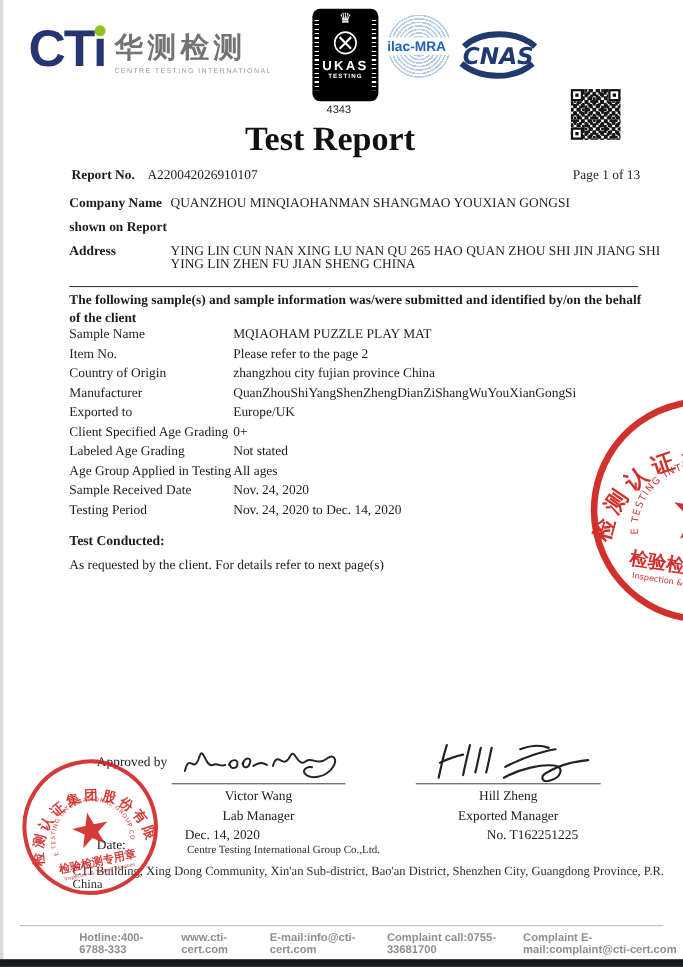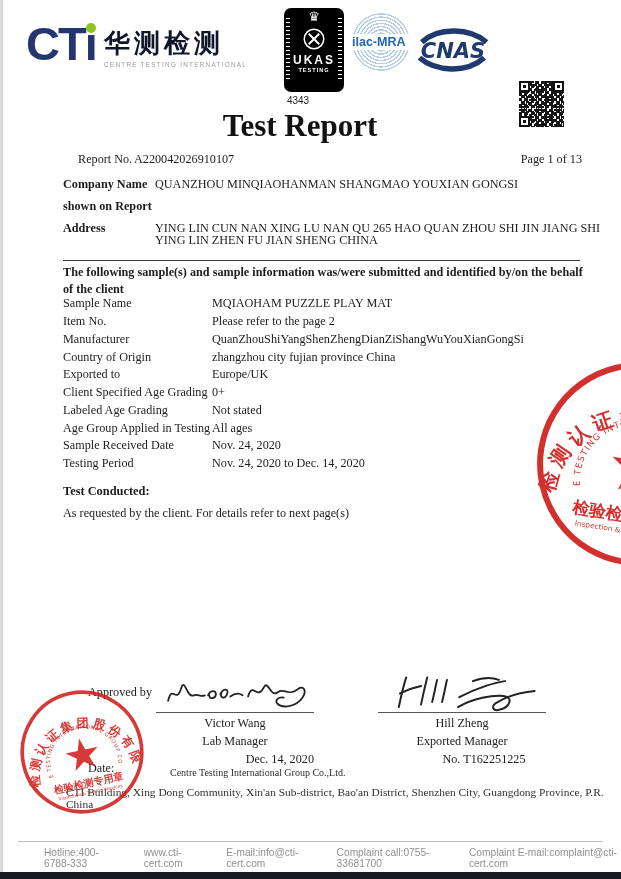--- a/index.html
+++ b/index.html
@@ -10,35 +10,35 @@
   
   #edge-left{left:0;top:0;bottom:0;width:3px;background:#d9d9d9;}
   #bar-bottom{left:0;bottom:0;height:7px;width:621px;background:#171a1c;}
 
   
   #cti-logo{left:26px;top:22px;font-family:"Liberation Sans",sans-serif;}
   #cti-brand{font-size:47px;font-weight:700;color:#24356f;letter-spacing:-2px;line-height:44px;}
   .brand-i{position:relative;display:inline-block;}
   .brand-i::after{content:"";position:absolute;width:10px;height:10px;border-radius:50%;
                   background:#8fc31f;top:1px;left:1px;}
-  #cti-chinese{left:104px;top:26px;font-size:26px;color:#0f172a;letter-spacing:4px;
+  #cti-chinese{left:104px;top:26px;font-size:26px;color:#737373;letter-spacing:4px;
                font-family:"Liberation Sans",sans-serif;font-weight:700;}
   #cti-sub{left:104px;top:61px;font-size:6.4px;letter-spacing:1.25px;color:#9a9a9a;
            font-family:"Liberation Sans",sans-serif;}
 
   #ukas-box{left:284px;top:8px;width:60px;height:84px;background:#000;border-radius:7px;
             display:flex;flex-direction:column;align-items:center;color:#fff;
             font-family:"Liberation Sans",sans-serif;}
   #ukas-box .tickstrip{position:absolute;top:10px;bottom:10px;width:4px;
         background:repeating-linear-gradient(#fff 0 1px,transparent 1px 4px);}
   #ukas-crown{font-size:13px;line-height:14px;margin-top:2px;}
   #ukas-mark{width:30px;height:30px;}
   #ukas-name{font-size:12px;font-weight:700;letter-spacing:2px;line-height:12px;text-align:right;}
   #ukas-type{font-size:5.6px;font-weight:700;letter-spacing:1px;line-height:8px;}
-  #ukas-num{left:268px;top:95px;width:60px;text-align:center;font-size:10px;color:#222;
+  #ukas-num{left:278px;top:95px;width:60px;text-align:center;font-size:10px;color:#222;
             font-family:"Liberation Sans",sans-serif;}
 
   #ilac-circle{left:352px;top:13px;width:58px;height:58px;border-radius:50%;
       background:repeating-radial-gradient(circle at 50% 50%,#ffffff 0 1.8px,#b6cde8 1.8px 3.2px);
       display:flex;align-items:center;justify-content:center;}
   #ilac-strip{background:#fff;width:58px;font-family:"Liberation Sans",sans-serif;
       font-size:12.5px;font-weight:700;color:#2166ae;padding:1px 0;}
 
   #cnas-logo{left:414px;top:24px;width:78px;height:52px;}
 
@@ -51,21 +51,21 @@
         conic-gradient(#161616 25%,transparent 0 50%,#161616 0 75%,transparent 0) 2px 3px/7px 7px;
       }
   .finder{position:absolute;width:11px;height:11px;border:2px solid #111;background:#fff;
           box-sizing:border-box;}
   .finder::after{content:"";position:absolute;left:2px;top:2px;width:3px;height:3px;background:#111;}
   #f1{left:0;top:0;} #f2{right:0;top:0;} #f3{left:0;bottom:0;}
 
   
   #title{left:120px;top:108px;width:360px;text-align:center;font-size:31px;font-weight:700;
          color:#111;}
-  #report-label{left:78px;top:152px;font-size:12.2px;}
+  #report-label{left:65px;top:152px;font-size:12.2px;font-weight:bold;}
   #report-number{left:134px;top:152px;font-size:12.2px;}
   #page-indicator{left:490px;top:152px;width:92px;text-align:right;font-size:12.2px;}
 
   
   .lbl{font-weight:700;}
   #company-name-label{left:63px;top:177px;font-size:12.2px;}
   #company-name-label2{left:63px;top:199px;font-size:12.2px;}
   #company-name-value{left:155px;top:177px;font-size:12.2px;}
   #address-label{left:63px;top:221px;font-size:12.2px;}
   #address-line1{left:155px;top:221px;font-size:12.2px;}
@@ -83,33 +83,33 @@
   #tc-heading{left:63px;top:484px;font-size:12.4px;font-weight:700;}
   #tc-body{left:63px;top:506px;font-size:12.2px;}
 
   
   #approved-by{left:88px;top:685px;font-size:12.2px;}
   #date-label{left:88px;top:749px;font-size:12.2px;margin-top:12px;}
   #sig1{left:162px;top:672px;width:150px;height:40px;}
   #sigline1{left:156px;top:712px;width:158px;height:1px;background:#555;}
   #signer1-name{left:156px;top:716px;width:158px;text-align:center;font-size:12.2px;}
   #signer1-title{left:156px;top:734px;width:158px;text-align:center;font-size:12.2px;}
-  #signer1-detail{left:156px;top:752px;width:158px;text-align:right;font-size:12.2px;}
+  #signer1-detail{left:168px;top:752px;width:158px;text-align:left;font-size:12.2px;}
   #sig2{left:388px;top:670px;width:155px;height:42px;}
   #sigline2{left:378px;top:712px;width:168px;height:1px;background:#555;}
   #signer2-name{left:378px;top:716px;width:168px;text-align:center;font-size:12.2px;}
   #signer2-title{left:378px;top:734px;width:168px;text-align:center;font-size:12.2px;}
   #signer2-detail{left:400px;top:752px;width:168px;text-align:center;font-size:12.2px;}
 
   
   #footer-company{left:170px;top:767px;font-size:10px;color:#2e2e2e;}
   #footer-address{left:66px;top:786px;font-size:11.4px;color:#2e2e2e;}
   #rule-2{left:18px;top:841px;width:585px;height:1px;background:#bdbdbd;}
-  #contacts{left:44px;top:847px;display:flex;gap:20px;font-size:10.2px;color:#8f8f8f;
-            font-family:"Liberation Sans",sans-serif;}
+  #contacts{left:72px;top:847px;display:flex;gap:20px;font-size:10.2px;color:#8f8f8f;
+            font-family:"Liberation Sans",sans-serif;font-weight:bold;}
 
   
   .stamp{opacity:.88;}
   #stamp-left{left:18px;top:688px;width:128px;height:128px;transform:rotate(-12deg);}
   #stamp-right{left:533px;top:358px;width:212px;height:212px;transform:rotate(9deg);opacity:.92;}
   svg text{font-family:"DejaVu Sans","Liberation Sans",sans-serif;}
 </style>
 </head>
 <body>
 
@@ -172,26 +172,26 @@
   <div class="abs" id="sample-table">
     <div class="srow">
         <span class="k">Sample Name</span>
         <span class="v">MQIAOHAM PUZZLE PLAY MAT</span>
       </div>
     <div class="srow">
         <span class="k">Item No.</span>
         <span class="v">Please refer to the page 2</span>
       </div>
     <div class="srow">
+        <span class="k">Country of Origin</span>
+        <span class="v">zhangzhou city fujian province China</span>
+      </div>
+    <div class="srow">
         <span class="k">Manufacturer</span>
         <span class="v">QuanZhouShiYangShenZhengDianZiShangWuYouXianGongSi</span>
-      </div>
-    <div class="srow">
-        <span class="k">Country of Origin</span>
-        <span class="v">zhangzhou city fujian province China</span>
       </div>
     <div class="srow">
         <span class="k">Exported to</span>
         <span class="v">Europe/UK</span>
       </div>
     <div class="srow">
         <span class="k">Client Specified Age Grading</span>
         <span class="v">0+</span>
       </div>
     <div class="srow">

